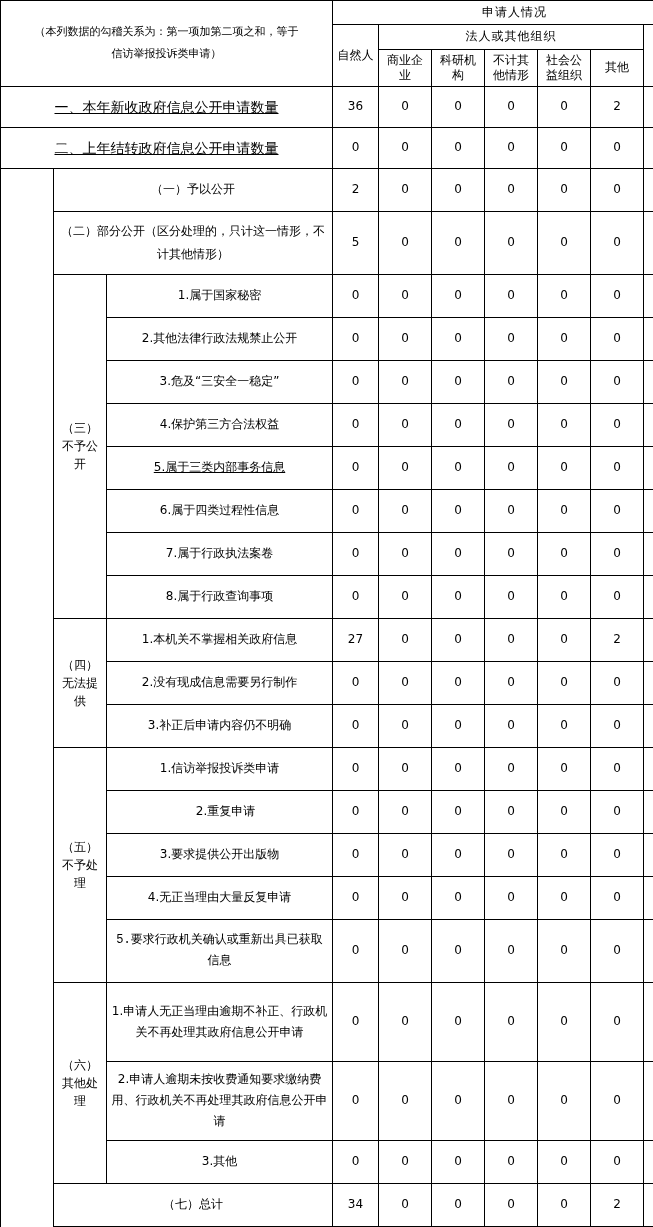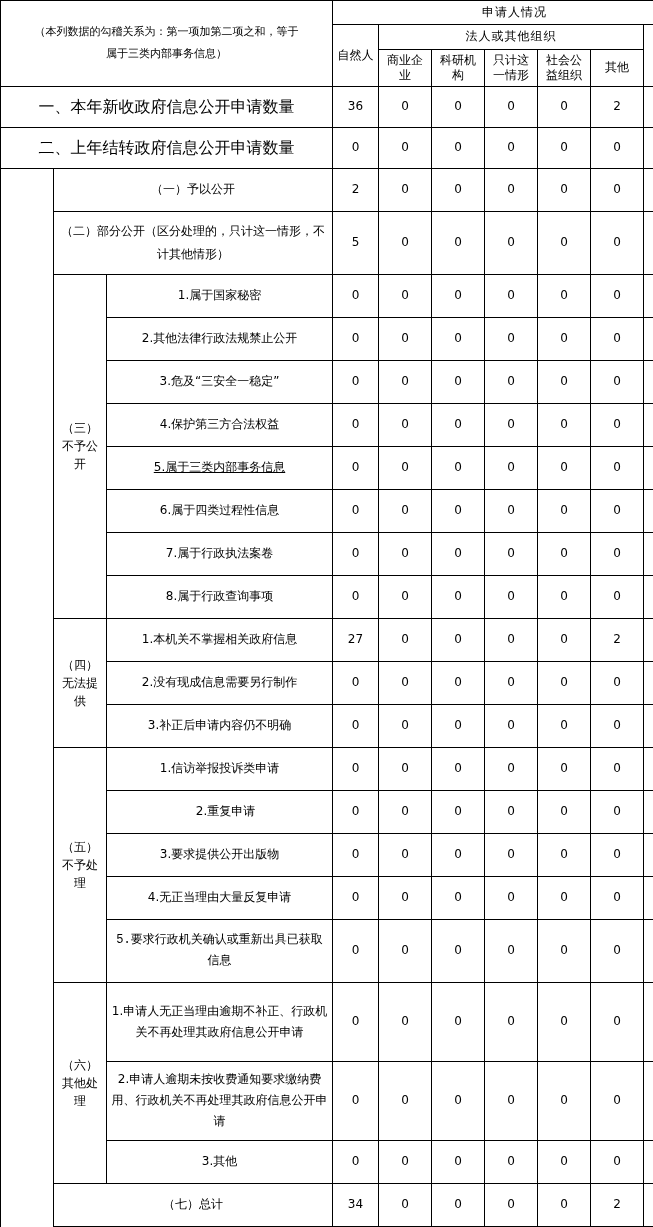--- a/index.html
+++ b/index.html
@@ -51,21 +51,22 @@
   }
   td.vert {
     font-size: 12px;
     line-height: 1.25;
     width: 28px;
     padding: 4px 2px;
   }
   td.rowlabel-1 {
     text-align: left;
     padding-left: 6px;
-    font-size: 16px;
+    font-size: 14px;
+    text-decoration: underline;
   }
   td.rowlabel-2 {
     text-align: left;
     padding-left: 6px;
     font-size: 12px;
     line-height: 1.9;
   }
   td.rowlabel-3 {
     text-align: left;
     padding-left: 6px;
@@ -96,35 +97,35 @@
     <col style="width:53px">
     <col style="width:53px">
     <col style="width:53px">
     <col style="width:53px">
   </colgroup>
   <tbody>
 
     <tr>
       <td class="hdr-note" rowspan="3" colspan="3">
         <div>（本列数据的勾稽关系为：第一项加第二项之和，等于</div>
-        <div>属于三类内部事务信息）</div>
+        <div>信访举报投诉类申请）</div>
       </td>
       <td class="hdr-main" colspan="7">申请人情况</td>
     </tr>
 
     <tr>
       <td class="vert" rowspan="2">自然人</td>
       <td class="hdr-sub" colspan="5">法人或其他组织</td>
       <td class="hdr-col" rowspan="2">总计</td>
     </tr>
 
     <tr>
       <td class="hdr-col">商业企业</td>
       <td class="hdr-col">科研机构</td>
-      <td class="hdr-col">只计这一情形</td>
+      <td class="hdr-col">不计其他情形</td>
       <td class="hdr-col">社会公益组织</td>
       <td class="hdr-col">其他</td>
     </tr>
 
     <tr>
       <td class="rowlabel-1" colspan="3" style="height:34px;">一、本年新收政府信息公开申请数量</td>
       <td class="num">36</td>
       <td class="num">0</td>
       <td class="num">0</td>
       <td class="num">0</td>

